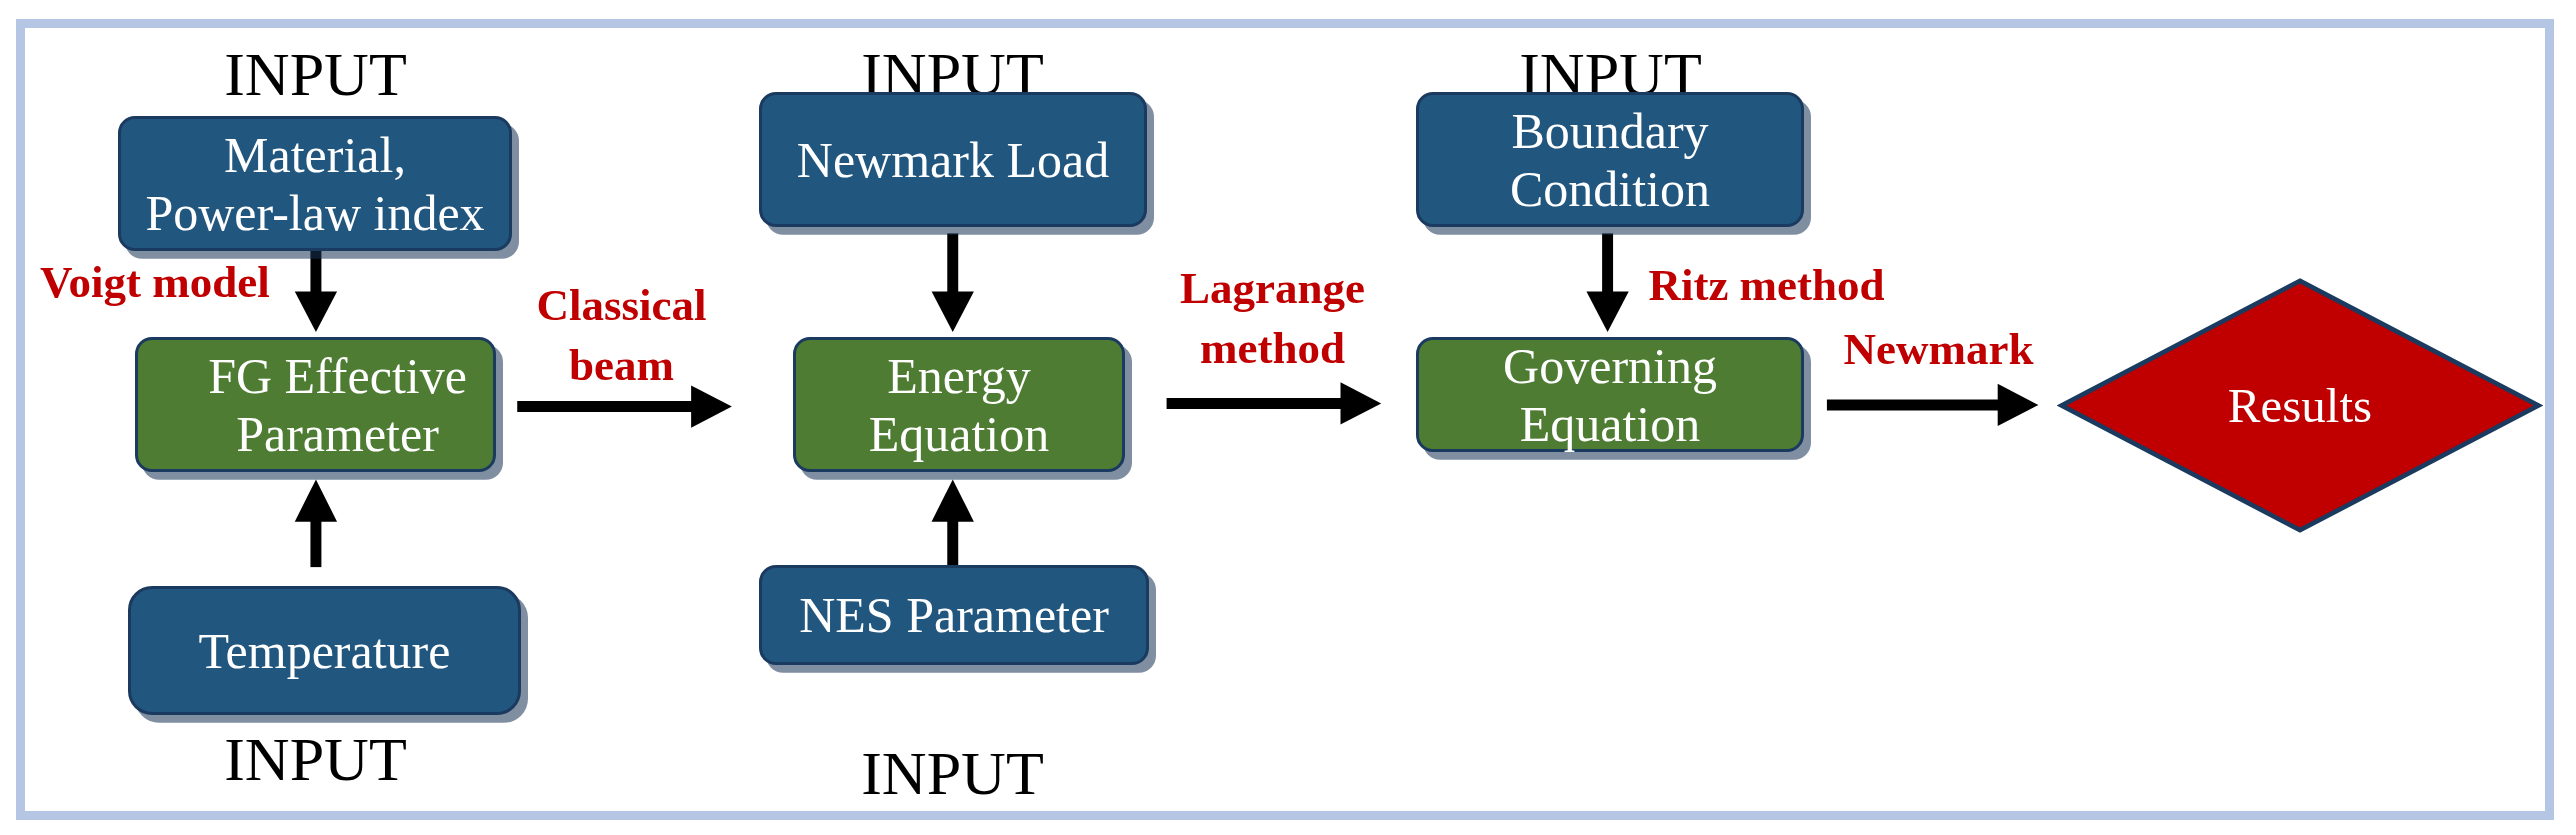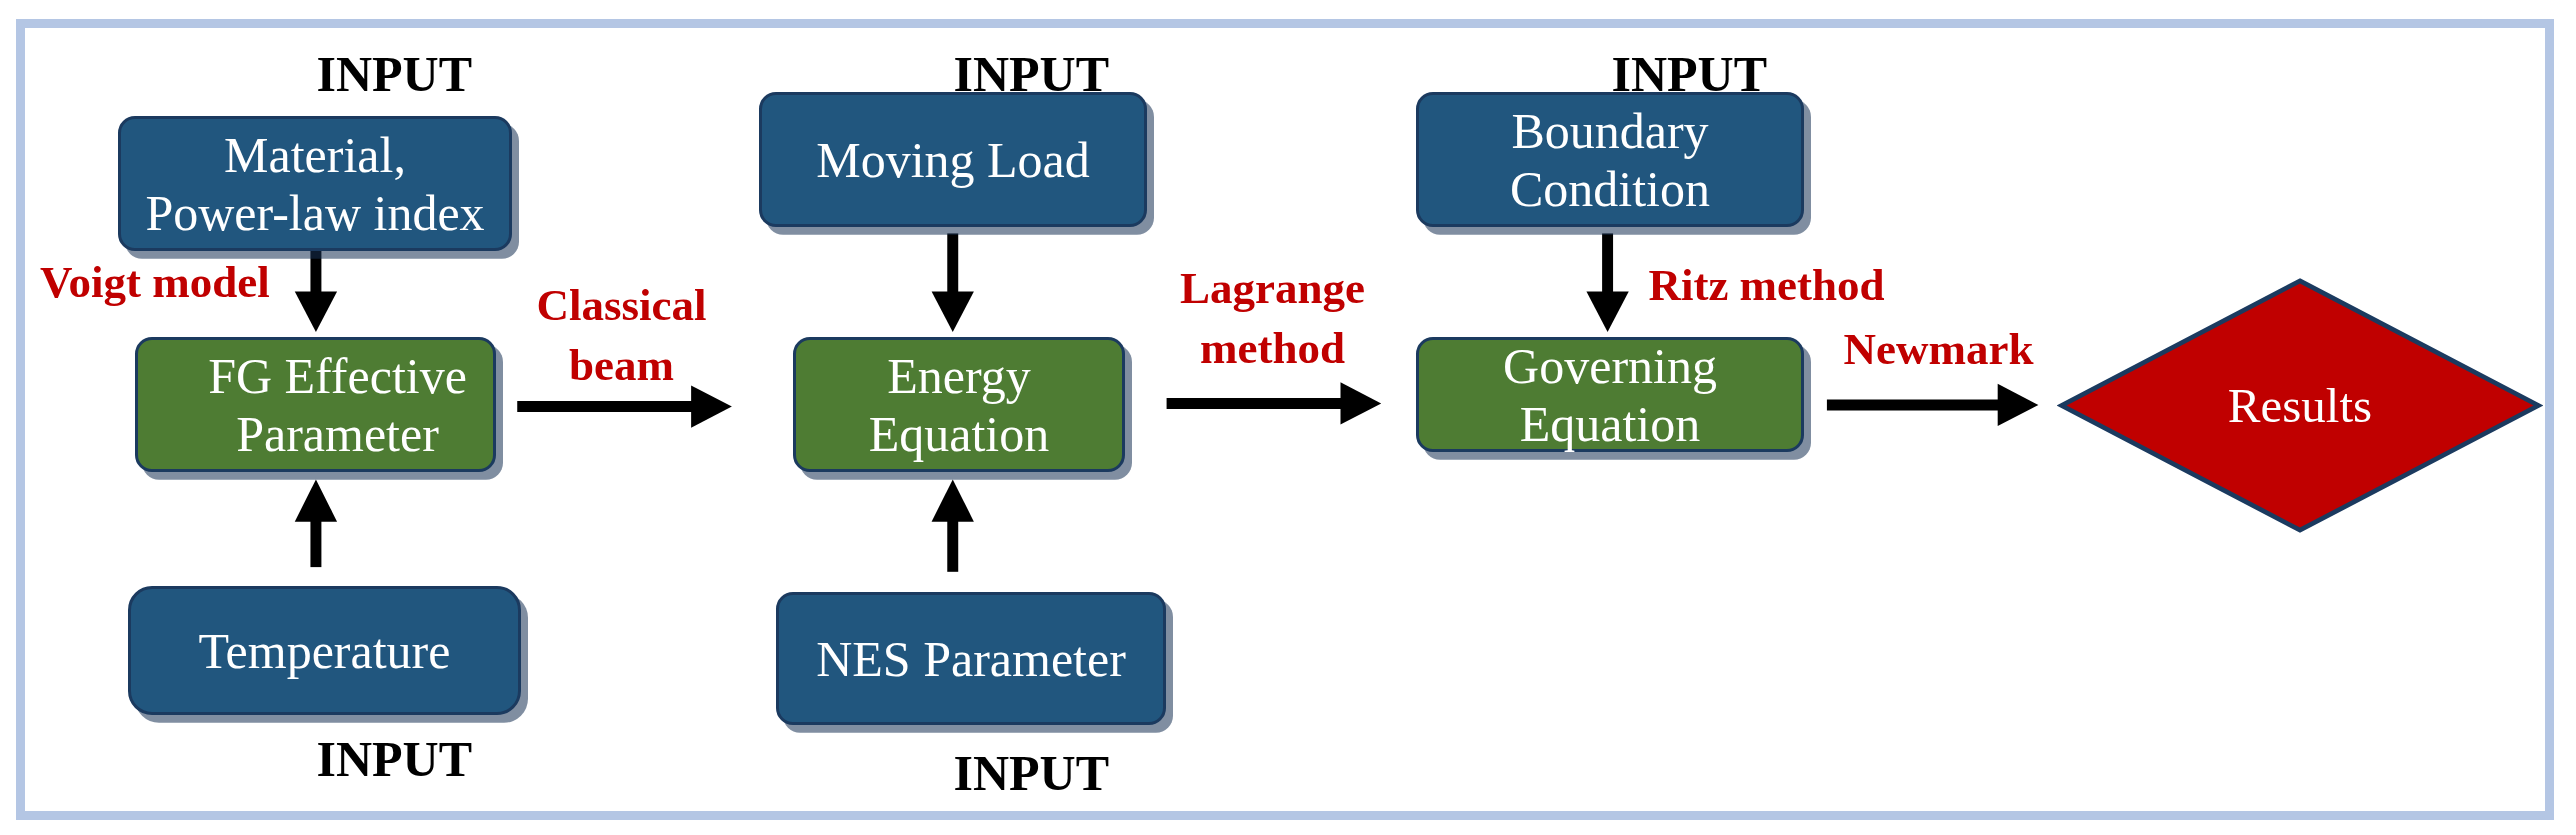--- a/index.html
+++ b/index.html
@@ -50,29 +50,29 @@
   .input-node  { background: #21567E; }
   .process-node{ background: #4E7C33; }
 
   .node-material    { left: 118px;  top: 92px; width: 394px; height: 135px; margin-top: 24px; }
   .node-moving-load { left: 759px;  top: 92px; width: 388px; height: 135px; }
   .node-boundary    { left: 1416px; top: 92px; width: 388px; height: 135px; }
   .node-fg          { left: 135px;  top: 337px; width: 361px; height: 135px; padding-left: 44px; }
   .node-energy      { left: 793px;  top: 337px; width: 332px; height: 135px; }
   .node-governing   { left: 1416px; top: 337px; width: 388px; height: 115px; }
   .node-temperature { left: 128px;  top: 586px; width: 393px; height: 129px; border-radius: 24px; }
-  .node-nes         { left: 759px;  top: 592px; width: 390px; height: 133px; margin-left: 17px; }
+  .node-nes         { left: 759px;  top: 565px; width: 390px; height: 100px; }
 
   .input-label {
     position: absolute;
     width: 313px;
-    text-align: right;
+    text-align: center;
     color: #000000;
-    font-weight: 700;
-    font-size: 50px;
+    font-weight: 400;
+    font-size: 62px;
     line-height: 55px;
   }
   .lbl-input-material    { left: 159px;  top: 47px;  }
   .lbl-input-moving-load { left: 796px; top: 47px;  }
   .lbl-input-boundary    { left: 1454px; top: 47px;  }
   .lbl-input-temperature { left: 159px;  top: 732px; }
   .lbl-input-nes         { left: 796px; top: 746px; }
 
   .edge-label {
     position: absolute;
@@ -161,21 +161,21 @@
   </svg>
 
   <div class="input-label lbl-input-material">INPUT</div>
   <div class="input-label lbl-input-moving-load">INPUT</div>
   <div class="input-label lbl-input-boundary">INPUT</div>
   <div class="input-label lbl-input-temperature">INPUT</div>
   <div class="input-label lbl-input-nes">INPUT</div>
 
   <div class="node input-node node-material">Material,
 Power-law index</div>
-  <div class="node input-node node-moving-load">Moving Load</div>
+  <div class="node input-node node-moving-load">Newmark Load</div>
   <div class="node input-node node-boundary">Boundary
 Condition</div>
   <div class="node input-node node-temperature">Temperature</div>
   <div class="node input-node node-nes">NES Parameter</div>
 
   <div class="node process-node node-fg">FG Effective
 Parameter</div>
   <div class="node process-node node-energy">Energy
 Equation</div>
   <div class="node process-node node-governing">Governing

